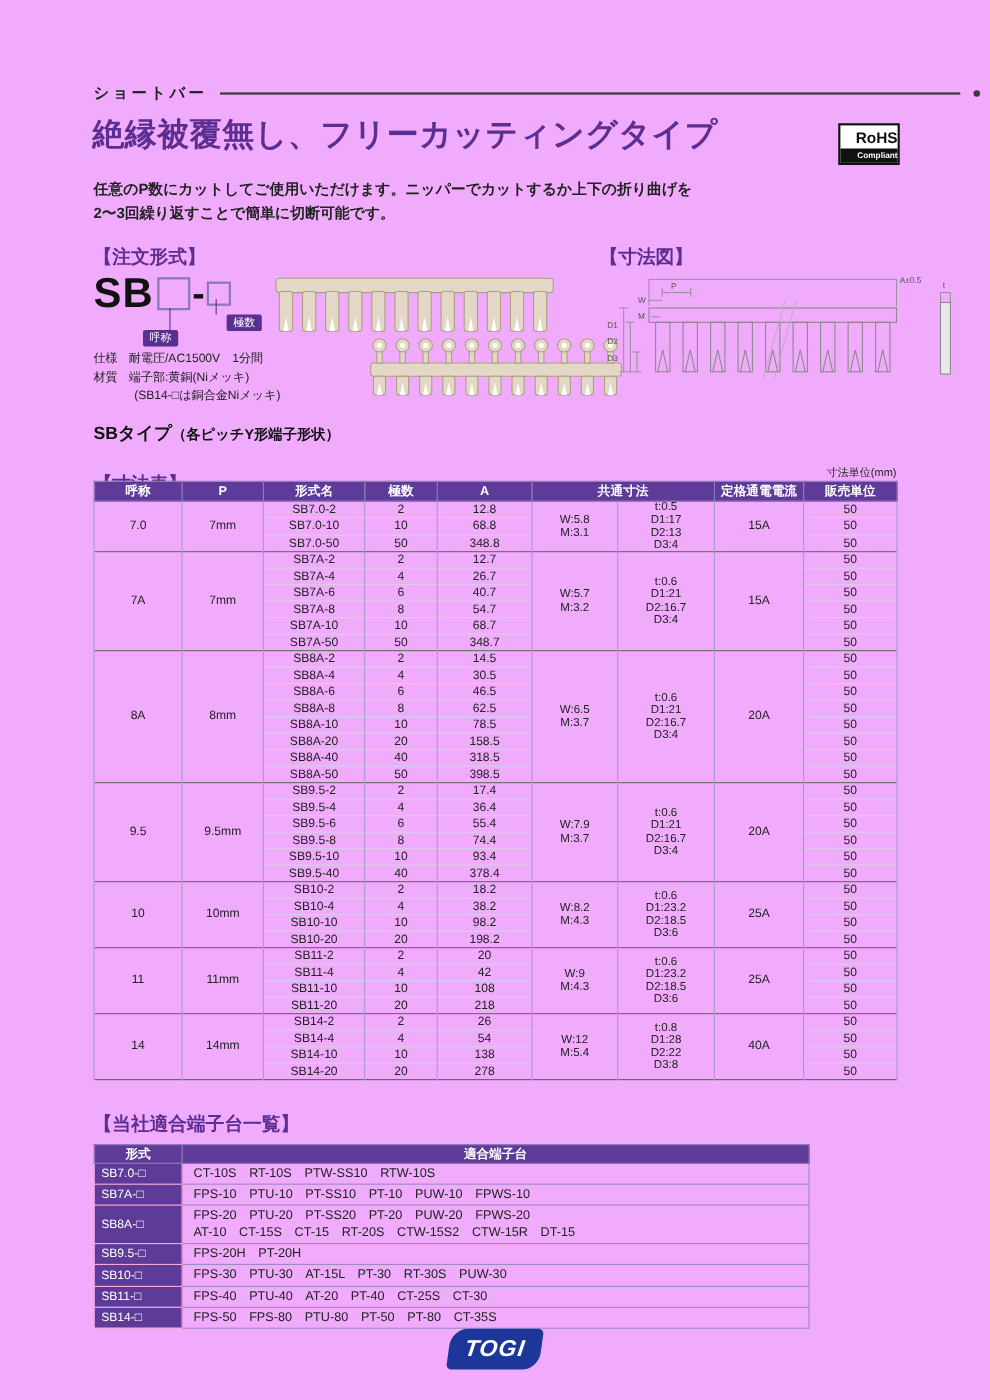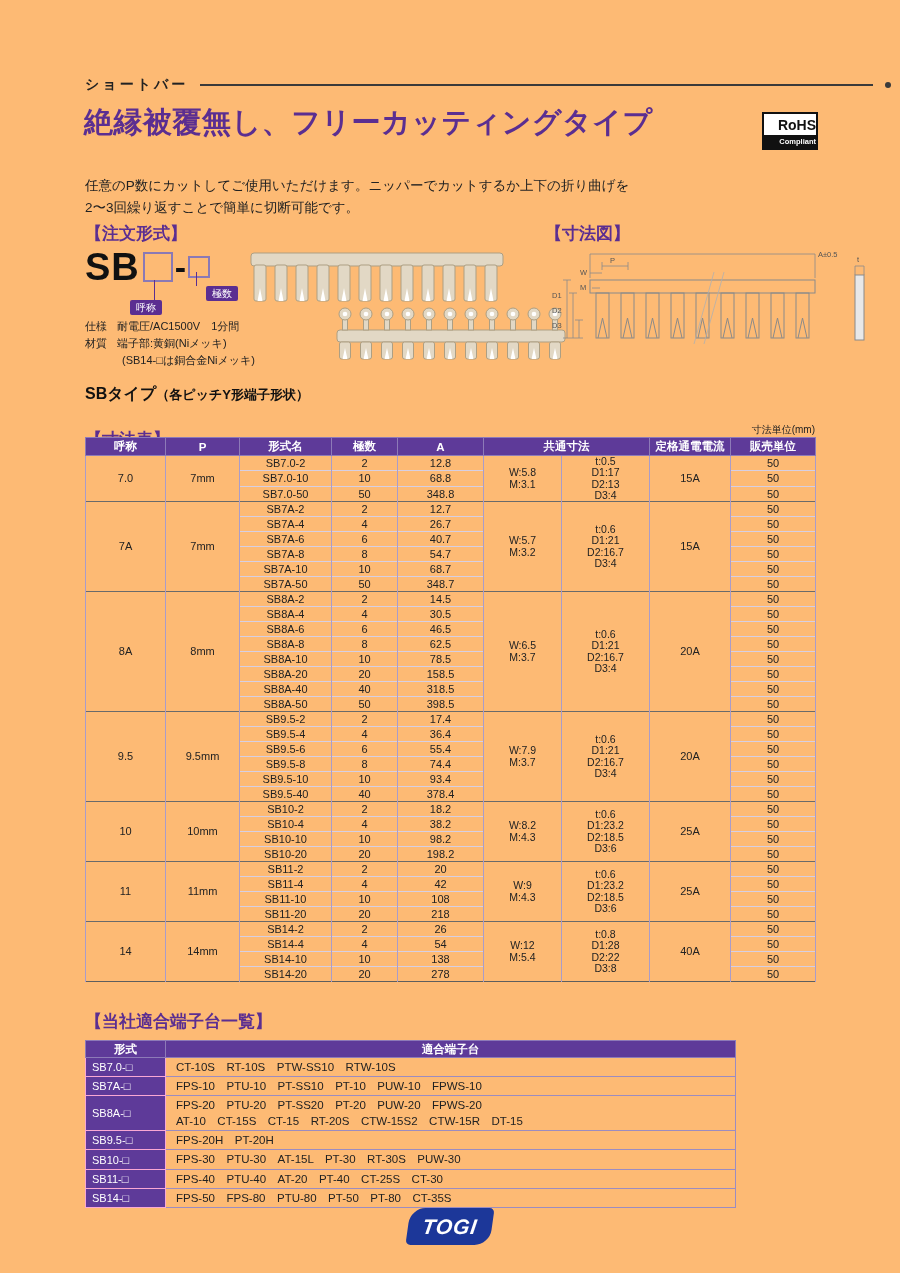--- a/index.html
+++ b/index.html
@@ -1,32 +1,32 @@
 <!DOCTYPE html>
 <html><head>
 <meta charset="utf-8">
 <style>
   * { margin:0; padding:0; box-sizing:border-box; }
   html,body { background:#fff; }
   body { font-family:"Liberation Sans","DejaVu Sans",sans-serif; color:#222; }
-  .page { position:relative; width:900px; height:1273px; background:#fdba74; overflow:hidden; }
+  .page { position:relative; width:900px; height:1273px; background:#f0abfc; overflow:hidden; }
 
   
   .category-row { position:absolute; left:85px; top:76px; width:806px; display:flex; align-items:center; gap:12px; }
   .category-label { font-weight:bold; font-size:14px; letter-spacing:3px; color:#222; white-space:nowrap; }
   .category-rule { flex:1; height:2px; background:#3a3a3a; }
   .category-dot { width:6px; height:6px; border-radius:50%; background:#3a3a3a; flex:0 0 auto; }
 
   .page-title { position:absolute; left:84px; top:103px; font-size:29px; font-weight:bold; color:#5b2e91; letter-spacing:0.5px; white-space:nowrap; }
 
   .rohs { position:absolute; left:762px; top:112px; width:56px; border:2px solid #111; background:#fff; text-align:right; }
   .rohs-top { font-size:14px; font-weight:bold; color:#111; padding:3px 0 2px; }
   .rohs-bottom { background:#111; color:#fff; font-size:7.5px; font-weight:bold; padding:2px 0; }
 
-  .description { position:absolute; left:85px; top:175px; font-size:13.5px; line-height:1.65; color:#222; }
+  .description { position:absolute; left:85px; top:161px; font-size:13.5px; line-height:1.65; color:#222;font-weight:bold; }
 
   .section-heading { position:absolute; color:#5b2e91; font-weight:bold; font-size:17px; white-space:nowrap; }
   #order-heading { left:85px; top:222px; }
   #figure-heading { left:545px; top:222px; }
   #table-heading { left:85px; top:428px; }
   #compat-heading { left:85px; top:1010px; }
 
   
   .sb-code { position:absolute; left:85px; top:246px; display:flex; align-items:center; height:42px; }
   .sb-prefix { font-size:38px; font-weight:bold; letter-spacing:1px; color:#111;text-align:right; }

